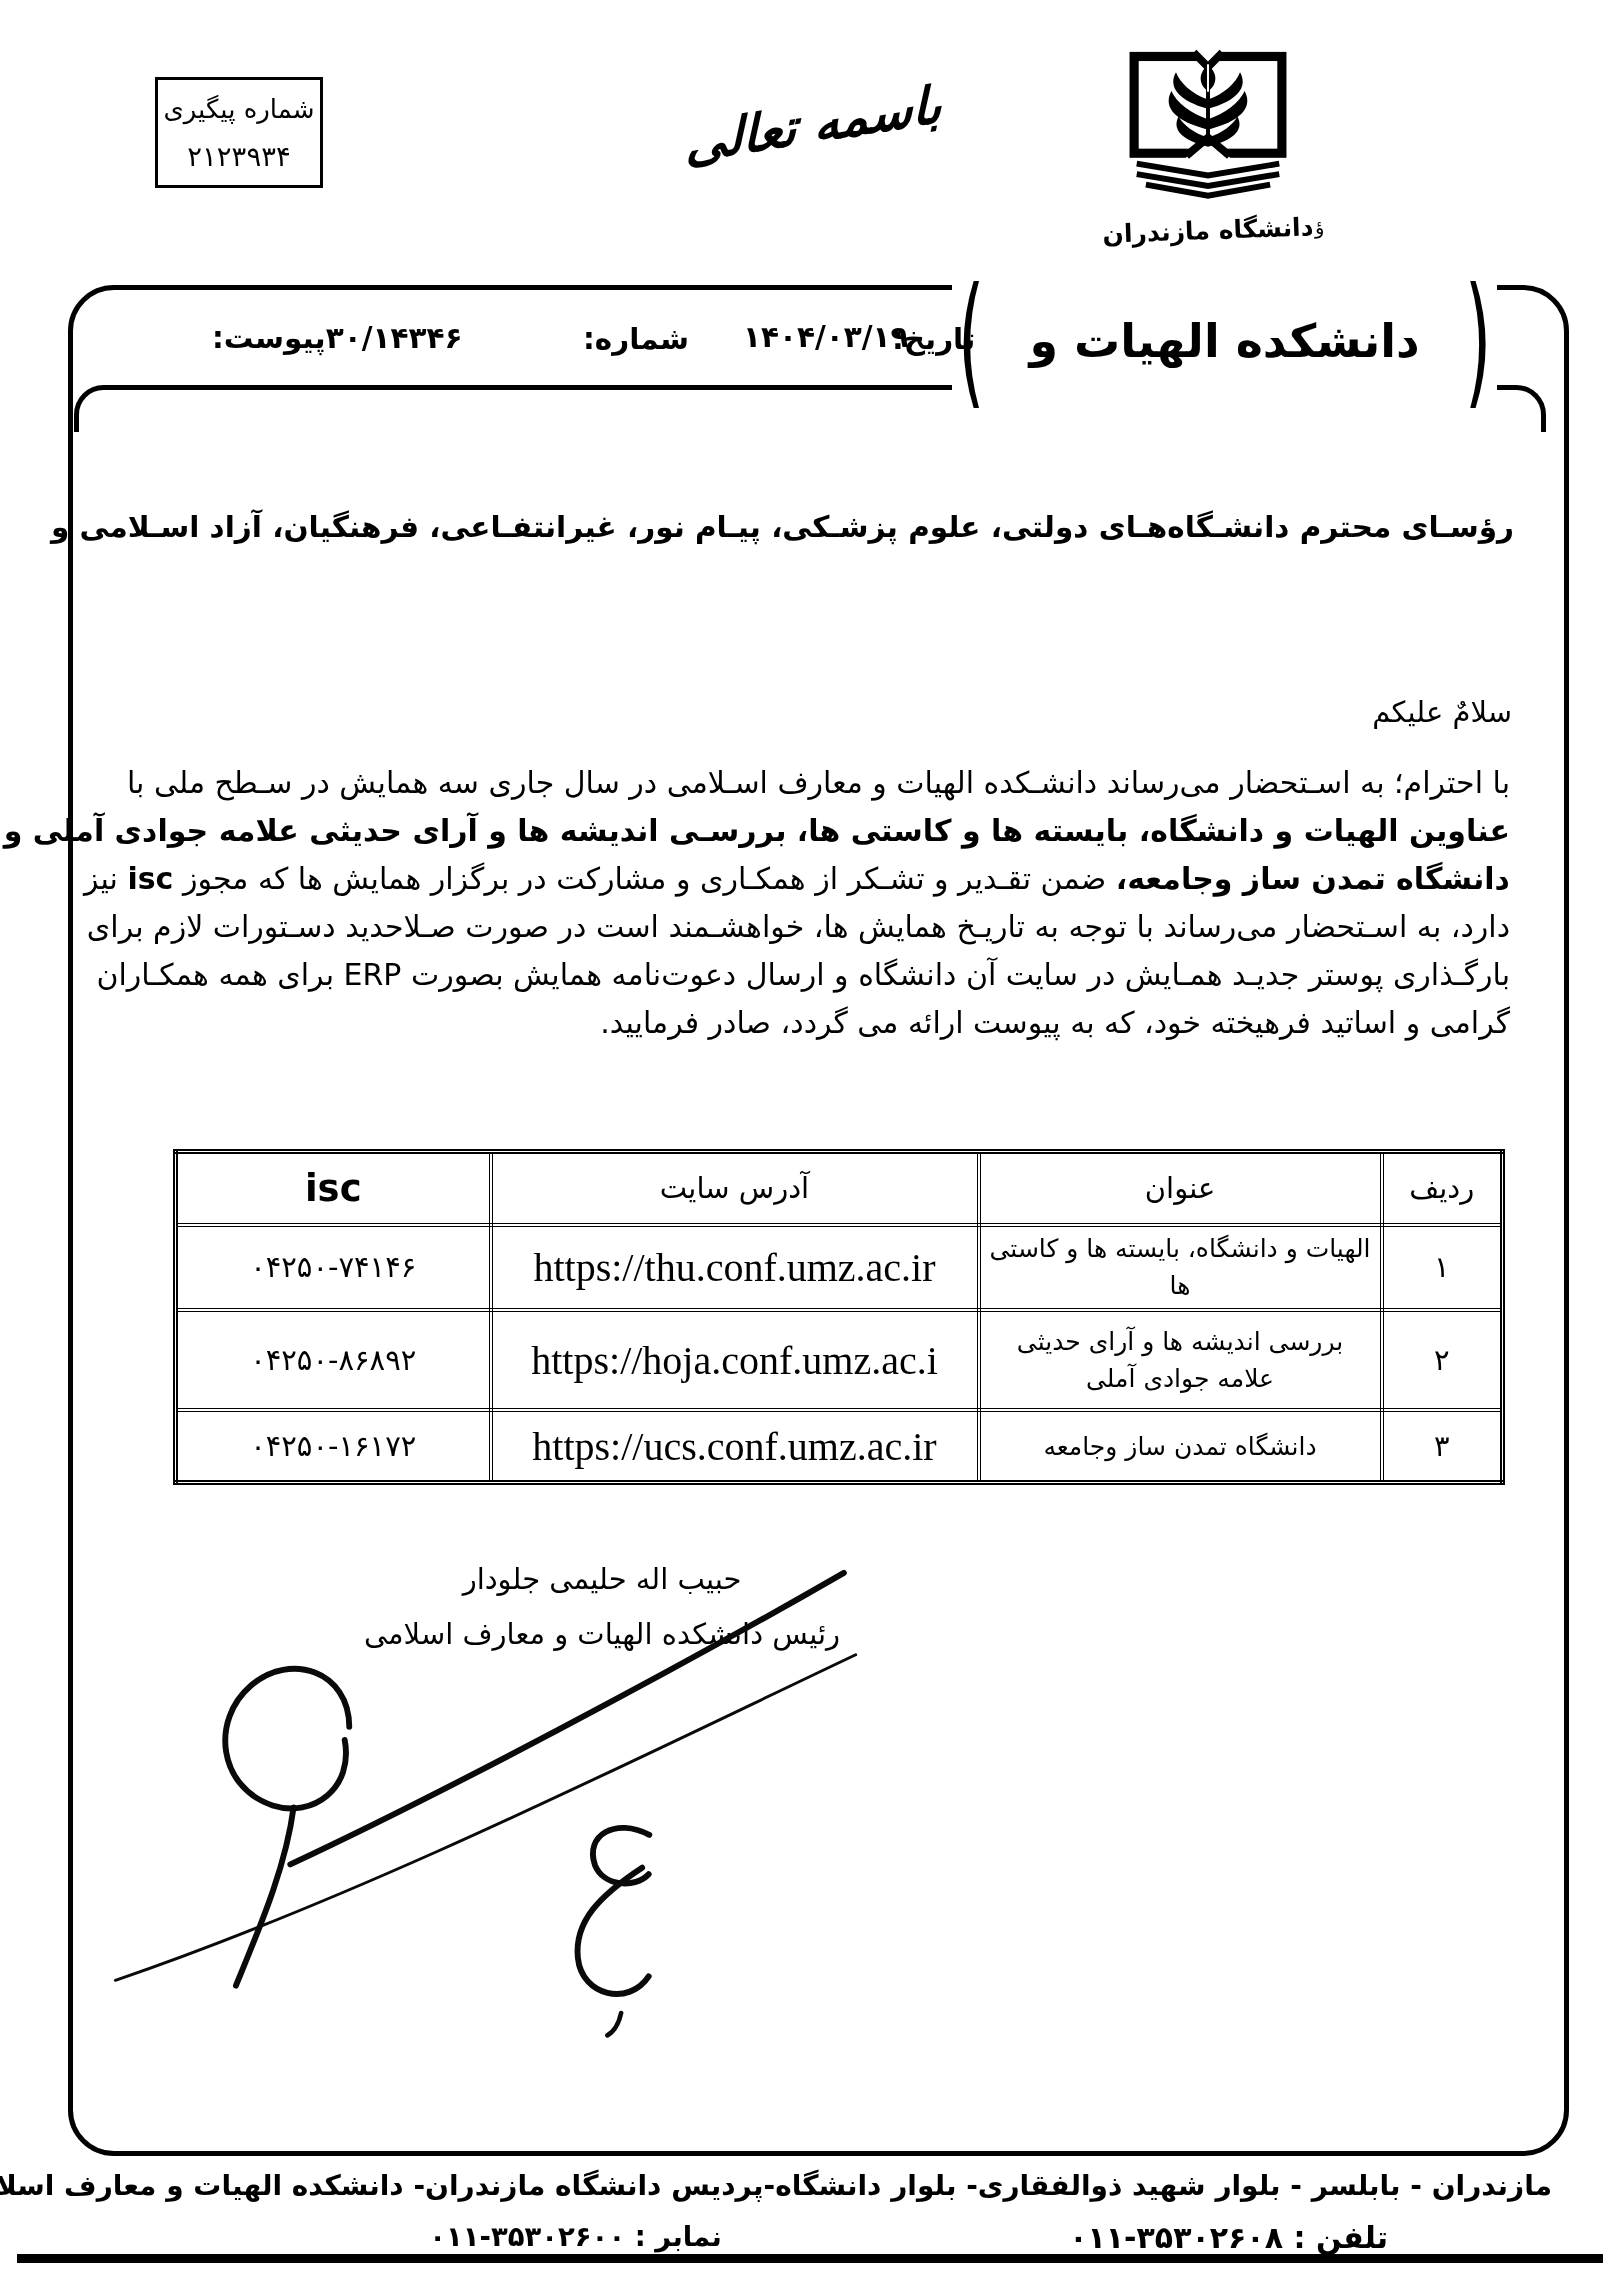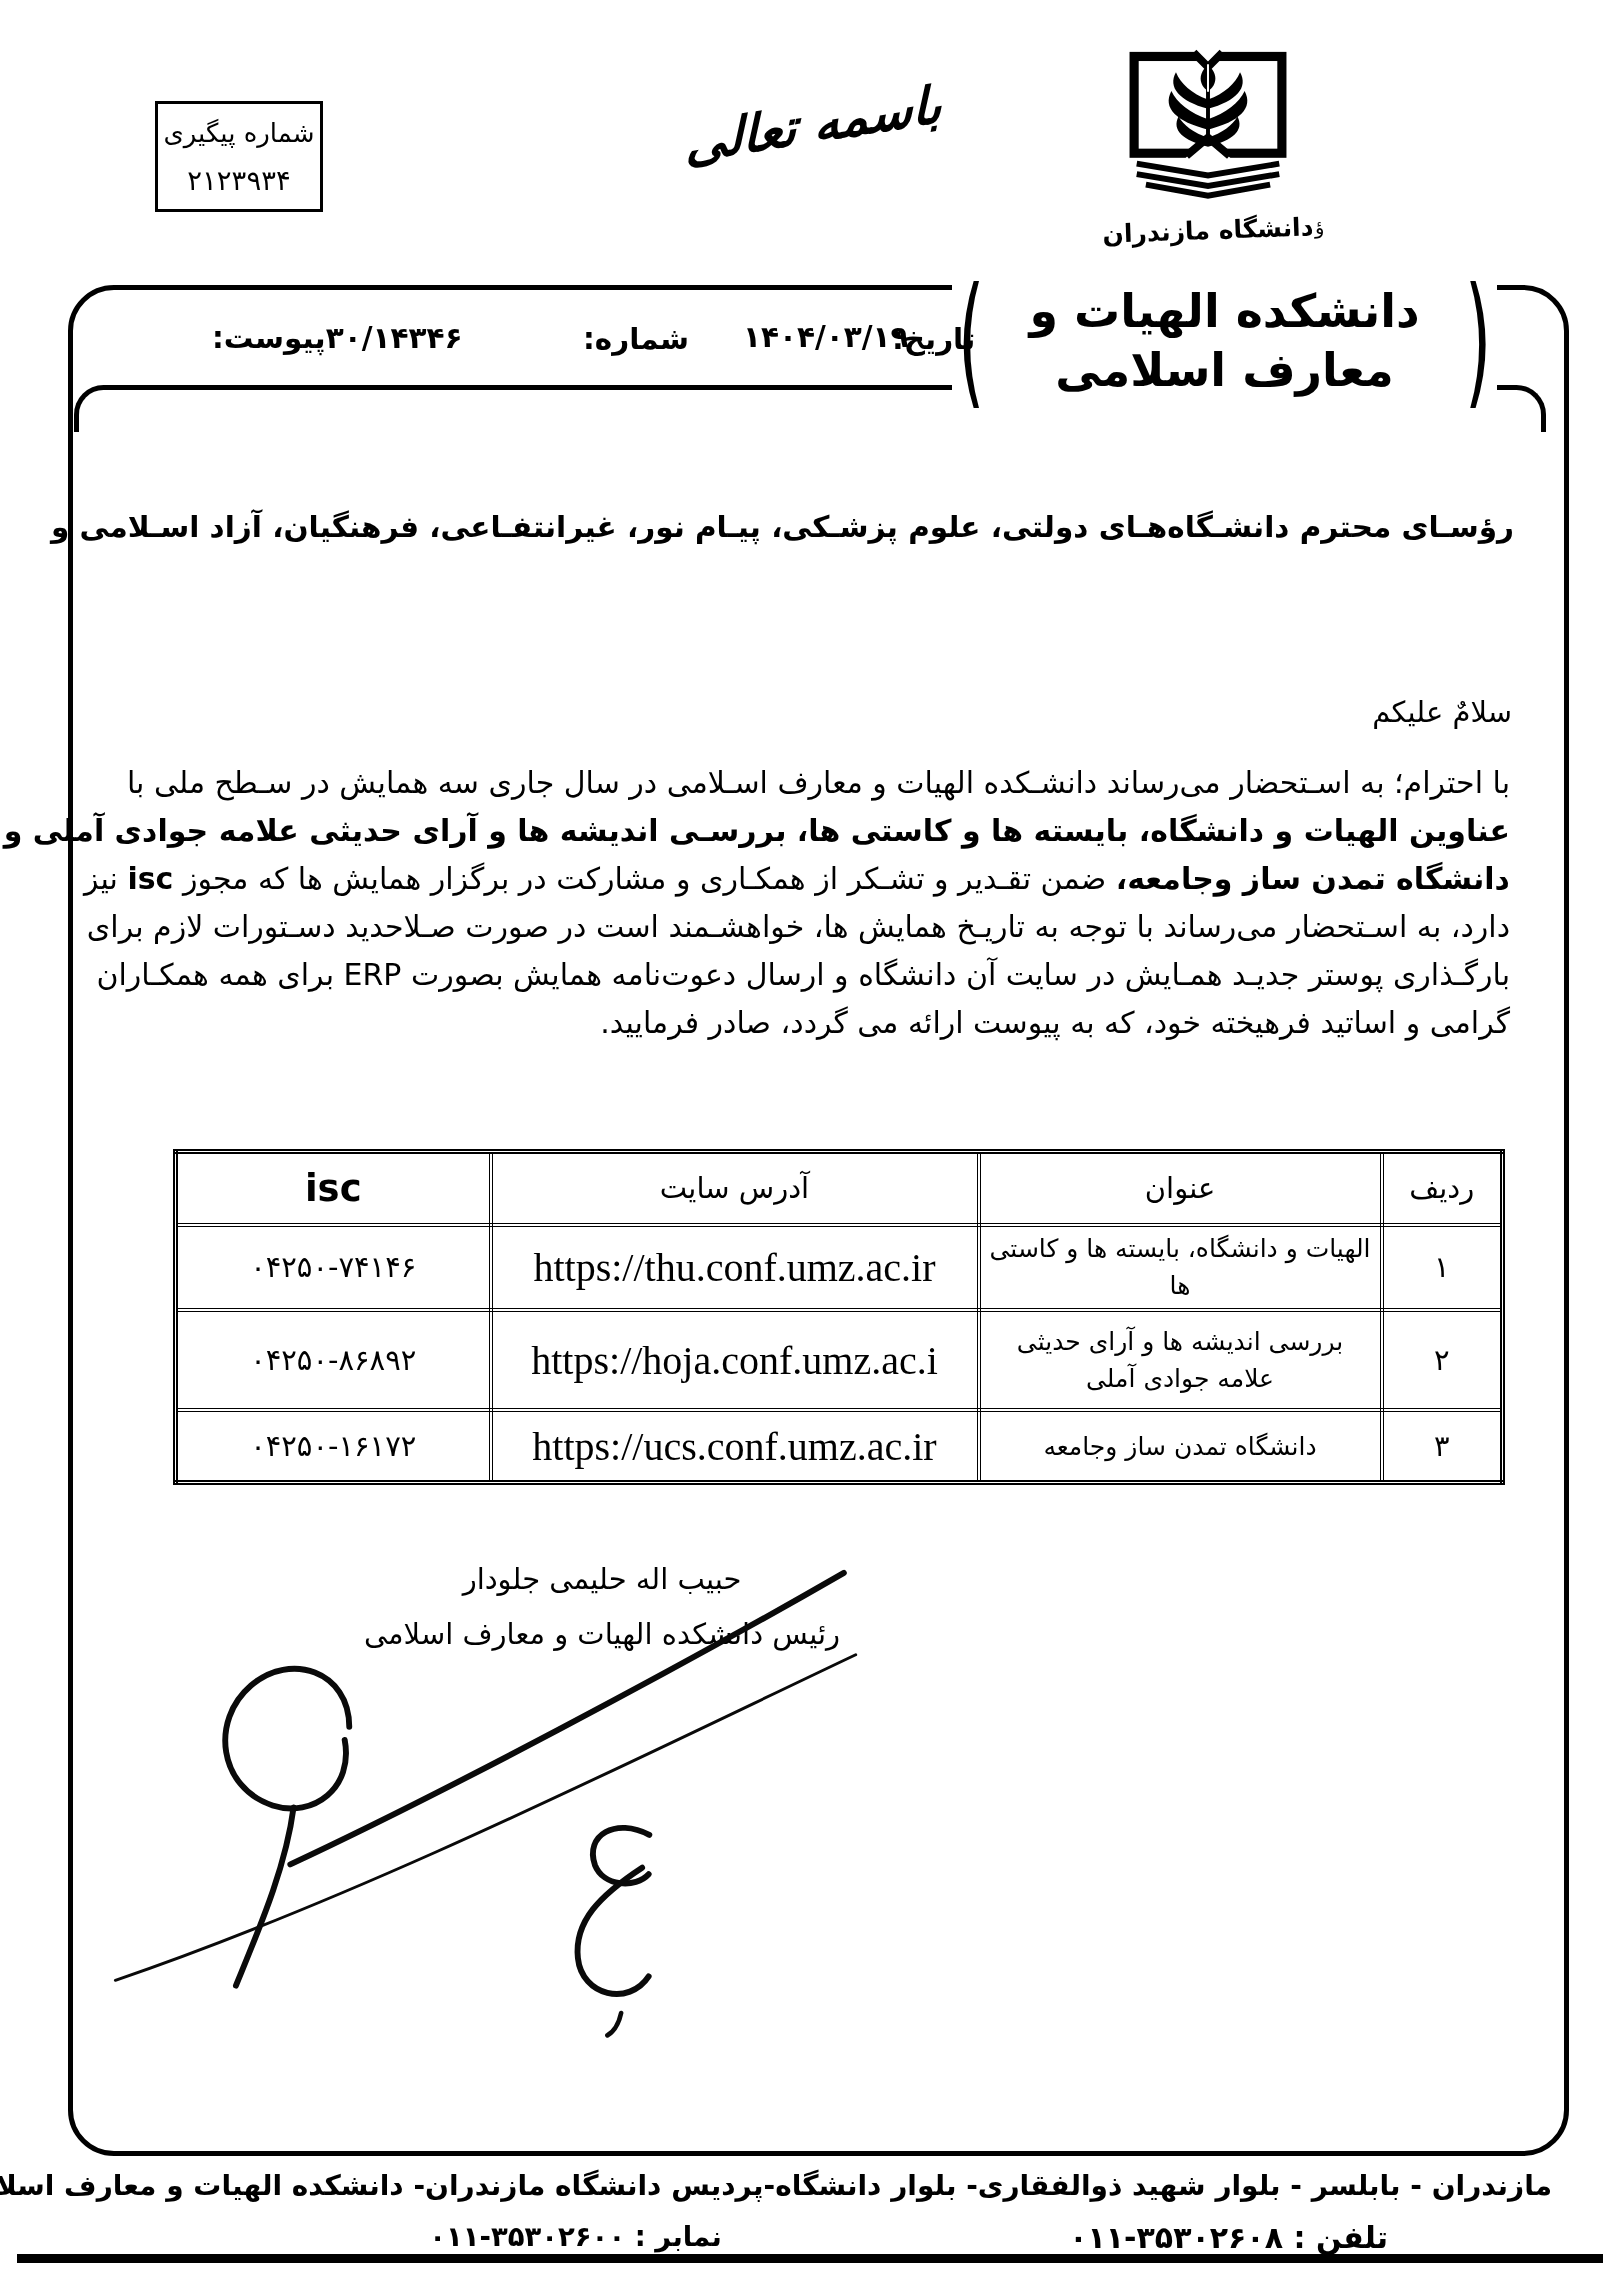--- a/index.html
+++ b/index.html
@@ -11,21 +11,20 @@
     font-family:"DejaVu Sans",sans-serif;
     color:#000;
     direction:rtl;
   }
   
   .tracking-box{
     position:absolute;left:156px;top:77px;width:168px;height:111px;
     border:3.3px solid #000;box-sizing:border-box;
     display:flex;flex-direction:column;justify-content:center;align-items:center;
     gap:16px;
-    margin-top:24px;
   }
   .tracking-box .t-label{font-size:26px;}
   .tracking-box .t-num{font-size:27.5px;letter-spacing:1.3px;}
   .bismillah{
     position:absolute;left:695px;top:71px;width:249px;height:111px;
     font-family:"DejaVu Serif",serif;
     font-size:51px;font-weight:bold;font-style:italic;
     text-align:center;line-height:105px;
     transform:rotate(-9deg) skewX(-8deg);
     white-space:nowrap;
@@ -159,21 +158,20 @@
   <div class="logo-text">دانشگاه مازندران</div>
   <div class="stray-mark">ؤ</div>
 
   <div class="letter-frame"></div>
   <div class="header-rule"></div>
 
   <div class="faculty-cartouche">
     <span class="paren">(</span>
     <div class="faculty-name">
       <div>دانشکده الهیات و</div>
-      <div>معارف اسلامی</div>
     </div>
     <span class="paren">)</span>
   </div>
 
   <div class="band-item band-date-label">تاریخ:</div>
   <div class="band-item band-date-value">۱۴۰۴/۰۳/۱۹</div>
   <div class="band-item band-no-label">شماره:</div>
   <div class="band-item band-attach"><bdo dir="ltr">۳۰/۱۴۳۴۶</bdo><span>پیوست:</span></div>
 
   <div class="addressee">

